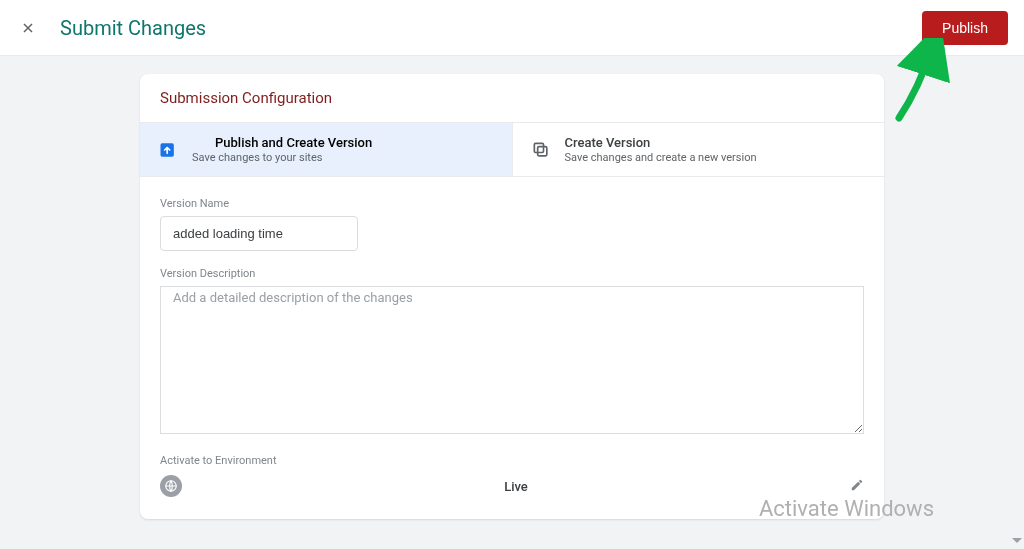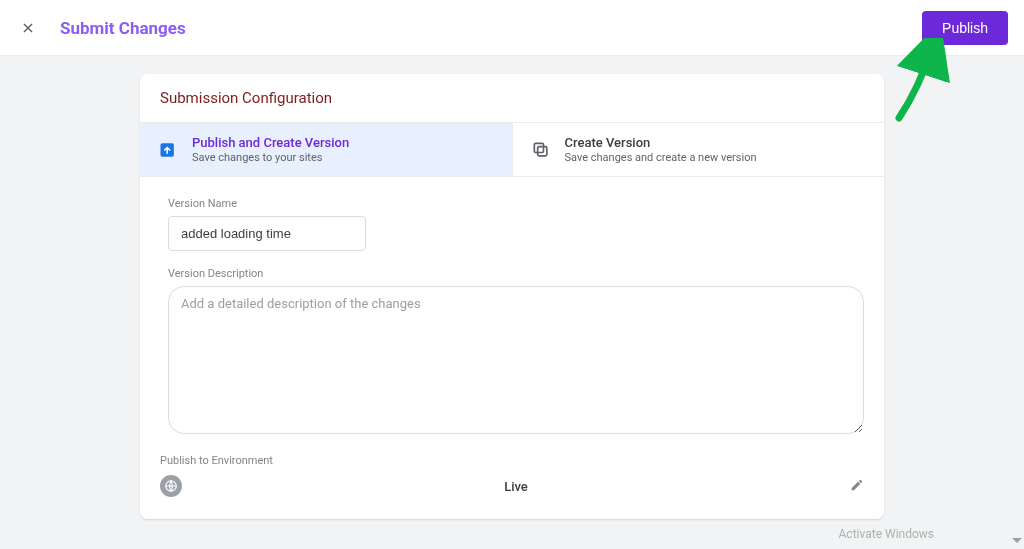--- a/index.html
+++ b/index.html
@@ -23,27 +23,26 @@
       width: 24px;
       height: 24px;
       display: flex;
       align-items: center;
       justify-content: center;
       cursor: pointer;
       color: #5f6368;
       margin-right: 20px;
     }
     .topbar-title {
-      font-size: 17px;
-      color: #8b5cf6;
+      font-size: 20px;
+      color: #0f766e;
       flex: 1;
-      font-weight: bold;
     }
     .publish-btn {
-      background: #6d28d9;
+      background: #b91c1c;
       color: #fff;
       border: none;
       border-radius: 4px;
       padding: 9px 20px;
       font-size: 14px;
       font-weight: 500;
       cursor: pointer;
     }
     .content-area {
       height: calc(549px - 56px);
@@ -81,21 +80,21 @@
     .tab:not(:last-child) {
       border-right: 1px solid #e8eaed;
     }
     .tab-icon {
       width: 20px;
       height: 20px;
       display: flex;
       align-items: center;
       justify-content: center;
     }
-    .tab.active .tab-title { color: #6d28d9; font-weight: 500; }
+    .tab.active .tab-title { color: #000000; font-weight: 500; margin-left: 23px; }
     .tab-title { font-size: 13px; color: #3c4043; font-weight: 500; }
     .tab-sub { font-size: 11px; color: #5f6368; margin-top: 1px; }
     .form-body {
       padding: 14px 20px 22px;
     }
     .field-label {
       font-size: 11px;
       color: #80868b;
       margin-bottom: 6px;
       margin-top: 6px;
@@ -104,32 +103,32 @@
       border: 1px solid #dadce0;
       border-radius: 4px;
       padding: 9px 12px;
       font-size: 13px;
       color: #3c4043;
       width: 198px;
       outline: none;
     }
     .text-area {
       border: 1px solid #dadce0;
-      border-radius: 16px;
-      padding: 9px 12px;
+      border-radius: 0;
+      padding: 3px 12px;
       font-size: 13px;
       color: #3c4043;
       width: 100%;
       height: 148px;
       outline: none;
       resize: both;
       font-family: inherit;
     }
     .text-area::placeholder { color: #9aa0a6; }
-    .field-group { margin-bottom: 16px; margin-left: 8px; }
+    .field-group { margin-bottom: 16px; }
     .env-row {
       display: flex;
       align-items: center;
       gap: 10px;
       margin-top: 8px;
       justify-content: space-between;
     }
     .env-circle {
       width: 22px;
       height: 22px;
@@ -150,23 +149,23 @@
     }
     .arrow {
       position: absolute;
       top: 38px;
       right: 70px;
       pointer-events: none;
     }
     .watermark {
       position: absolute;
       right: 90px;
-      bottom: 8px;
+      bottom: 28px;
       color: #b0b0b0;
-      font-size: 12px;
+      font-size: 22px;
       pointer-events: none;
     }
     .scroll-marker {
       position: absolute;
       right: 2px;
       bottom: 6px;
       width: 0; height: 0;
       border-left: 5px solid transparent;
       border-right: 5px solid transparent;
       border-top: 5px solid #9aa0a6;
@@ -222,21 +221,21 @@
     <div class="form-body">
       <div class="field-group">
         <div class="field-label">Version Name</div>
         <input class="text-input" type="text" value="added loading time" style="">
       </div>
       <div class="field-group">
         <div class="field-label">Version Description</div>
         <textarea class="text-area" placeholder="Add a detailed description of the changes" style=""></textarea>
       </div>
       <div>
-        <div class="field-label">Publish to Environment</div>
+        <div class="field-label">Activate to Environment</div>
         <div class="env-row">
           <div class="env-circle">
             <svg width="14" height="14" viewBox="0 0 24 24" fill="none" stroke="#fff" stroke-width="2">
               <circle cx="12" cy="12" r="9"></circle>
               <path d="M3 12h18 M12 3c3 3 3 15 0 18 M12 3c-3 3-3 15 0 18"></path>
             </svg>
           </div>
           <div class="env-name">Live</div>
           <div class="edit-icon">
             <svg width="14" height="14" viewBox="0 0 24 24" fill="currentColor">

